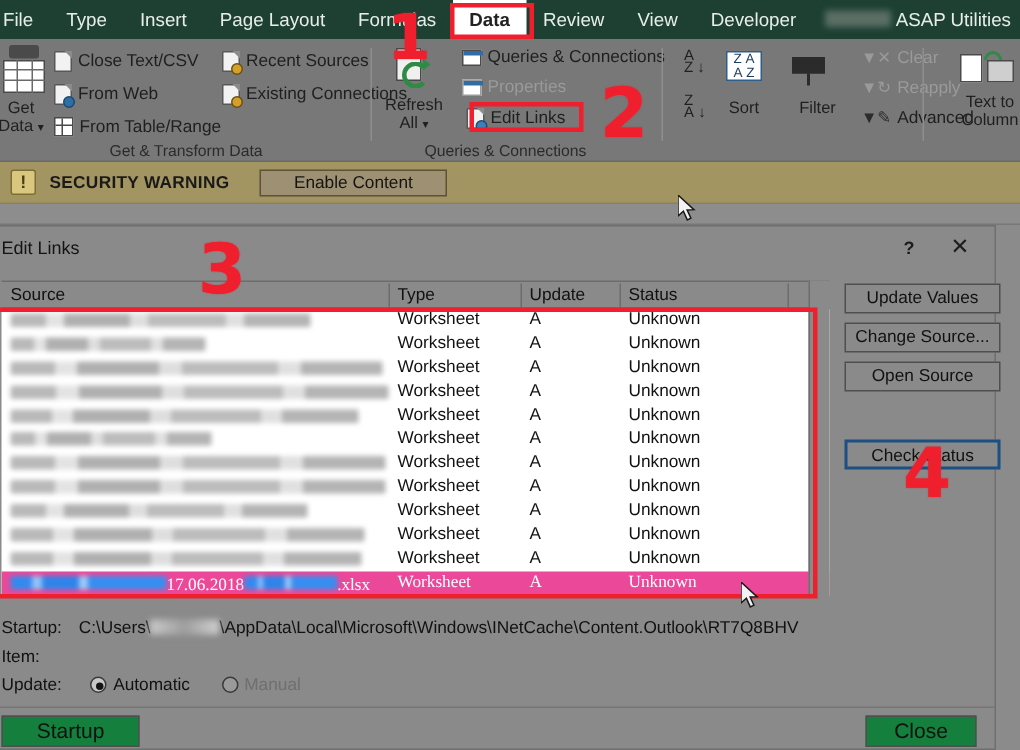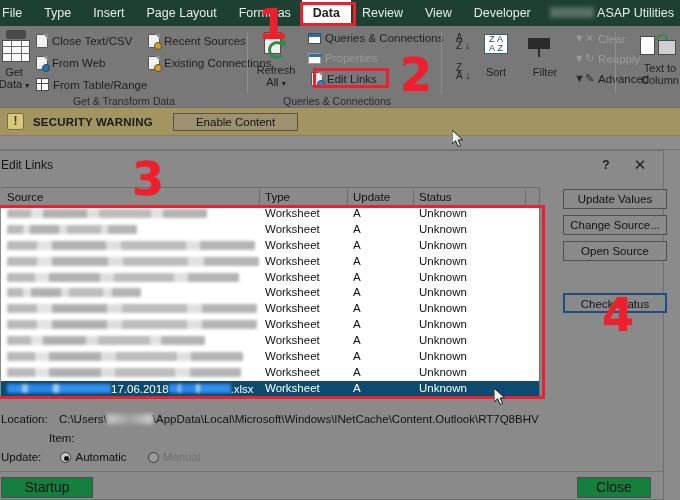--- a/index.html
+++ b/index.html
@@ -171,21 +171,21 @@
   }
   .th-sep { position: absolute; top: 1px; width: 1px; height: 17px; background: #6d6d6d; }
   .tbl-body {
     position: relative; width: 100%; height: 191px; background: #ffffff;
     overflow: hidden;
   }
   .row {
     position: relative; height: 15.9px; width: 100%;
     font-size: 11.5px; color: #111;
   }
-  .row.sel { background: #0c4a6e; color: #fff; }
+  .row.sel { background: #ec4899; color: #fff; font-family: Liberation Serif, serif; }
   .cell { position: absolute; top: 1px; white-space: nowrap; }
   .c-src { left: 6px; }
   .c-type { left: 264px; }
   .c-upd { left: 352px; }
   .c-stat { left: 418px; text-align: center; }
   .blurtext {
     display: inline-block; height: 9px;
     background: linear-gradient(90deg,#b9b9b9 0 12%, #e3e3e3 12% 18%, #b0b0b0 18% 40%, #dedede 40% 46%, #bcbcbc 46% 72%, #e0e0e0 72% 78%, #b4b4b4 78% 100%);
     filter: blur(1.6px); border-radius: 1px; margin-top: 2px;
   }
@@ -497,24 +497,24 @@
     </div>
 
     <div class="anno-box" style="left:0px; top:54px; width:552px; height:194px;"></div>
 
     <div class="btn" style="left:570px; top:38px;"><span>Update Values</span></div>
     <div class="btn" style="left:570px; top:64px;"><span>Change Source...</span></div>
     <div class="btn" style="left:570px; top:90px;"><span>Open Source</span></div>
     <div class="btn focus" style="left:570px; top:142px;"><span>Check Status</span></div>
 
     <div class="info" style="top:262px;">
-      <span>Location:</span>
+      <span>Startup:</span>
       <span style="margin-left:8px">C:\Users\</span><span class="blurname"></span><span>\AppData\Local\Microsoft\Windows\INetCache\Content.Outlook\RT7Q8BHV</span>
     </div>
-    <div class="info" style="top:281px;padding-left:48px;">
+    <div class="info" style="top:281px;">
       <span>Item:</span>
       <span style="margin-left:8px"></span>
     </div>
     <div class="info" style="top:300px;">
       <span>Update:</span>
       <span style="margin-left:16px"><span class="radio on"></span><span>Automatic</span></span>
       <span style="margin-left:18px" class="dim2"><span class="radio off"></span><span>Manual</span></span>
     </div>
 
     <div class="dlg-sep" style="top:320px;"></div>

